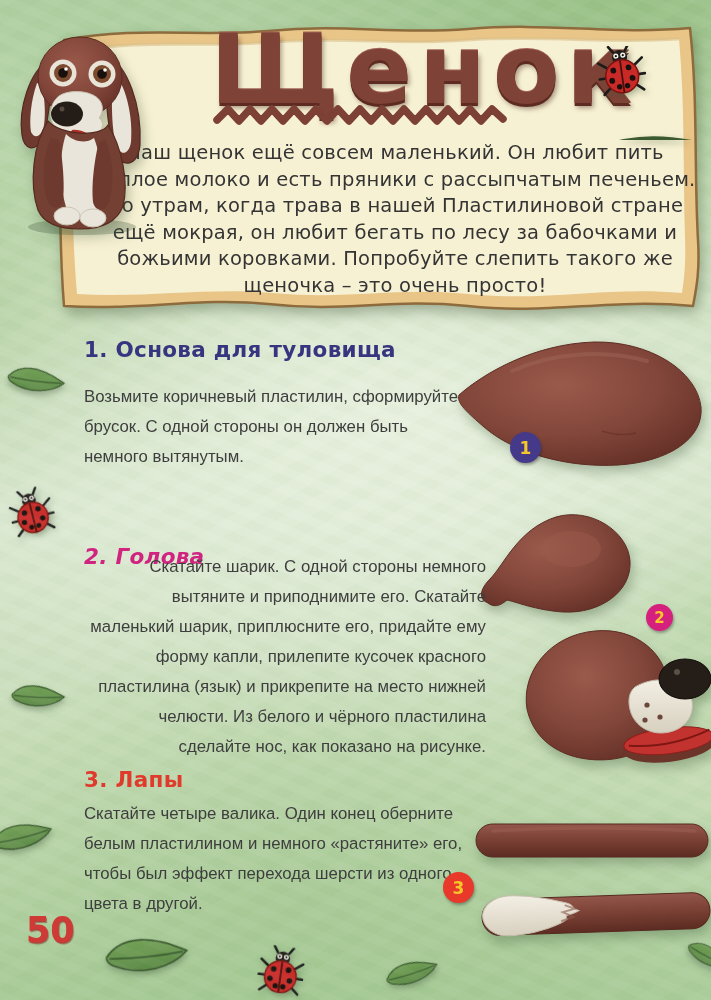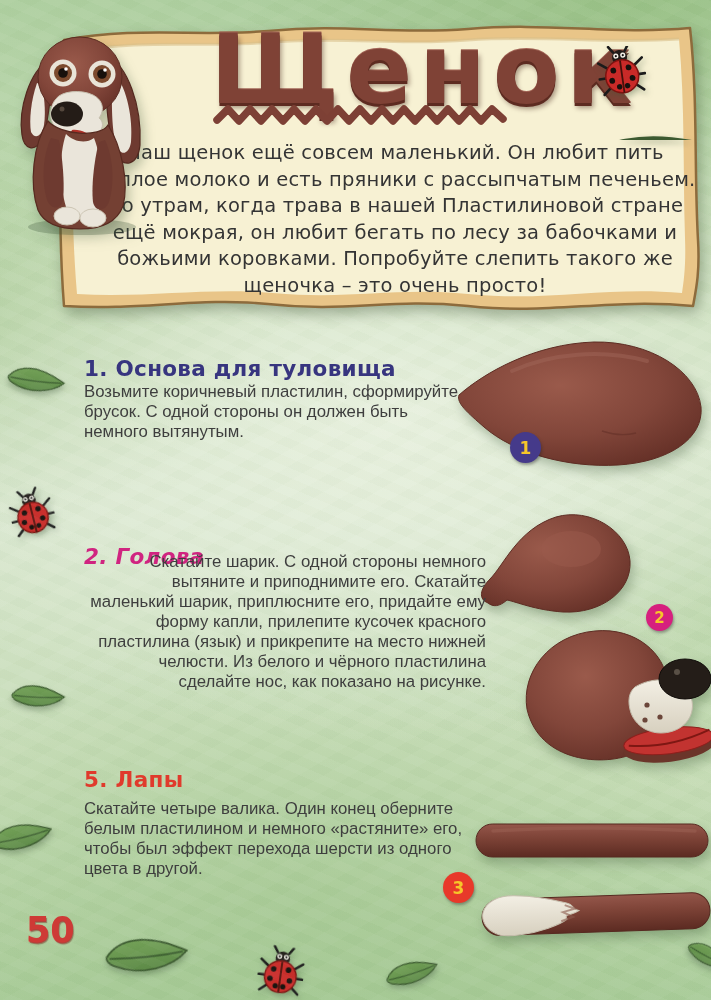--- a/index.html
+++ b/index.html
@@ -37,24 +37,24 @@
     text-shadow:0 3px 0 #5d2b21, 2px 5px 5px rgba(50,15,8,.4), 0 -1px 0 #a5685a;
   }
   .zigzag{left:212px;top:103px;width:300px;height:28px;z-index:2;}
   .intro{
     left:90px;top:140px;width:610px;z-index:2;text-align:center;
     font-size:19.5px;line-height:26.5px;color:#343434;letter-spacing:.2px;
   }
 
   
   .sec-h{z-index:2;font-weight:bold;font-size:21.5px;letter-spacing:.3px;}
-  .sec-h1{left:84px;top:356px;color:var(--h1,#37357f);}
+  .sec-h1{left:84px;top:337px;color:var(--h1,#37357f);}
   .sec-h2{left:84px;top:544px;color:var(--h2,#d02480);font-style:italic;}
   .sec-h3{left:84px;top:767px;color:var(--h3,#e03a2c);}
-  .sec-b{z-index:2;font-family:"Liberation Sans",sans-serif;font-size:16.8px;line-height:20px;color:#3e3e3e;}
+  .sec-b{z-index:2;font-family:"Liberation Sans",sans-serif;font-size:16.8px;line-height:30px;color:#3e3e3e;}
   .sec-b1{left:84px;top:382px;width:392px;}
   .sec-b2{left:84px;top:552px;width:402px;text-align:right;}
   .sec-b3{left:84px;top:799px;width:408px;}
 
   
   .badge{
     z-index:3;border-radius:50%;display:flex;align-items:center;justify-content:center;
     color:var(--badge-number-yellow,#f6c62a);font-weight:bold;
     box-shadow:1px 2px 3px rgba(40,40,40,.4);
   }
@@ -215,21 +215,21 @@
     <g fill="#6b463a">
         <circle cx="130" cy="88" r="2.6"></circle>
         <circle cx="143" cy="100" r="2.6"></circle>
         <circle cx="128" cy="103" r="2.6"></circle>
       </g>
   </svg>
   <div class="abs badge badge2">
       <span>2</span>
     </div>
 
-  <div class="abs sec-h sec-h3">5. Лапы</div>
+  <div class="abs sec-h sec-h3">3. Лапы</div>
   <div class="abs sec-b sec-b3">Скатайте четыре валика. Один конец оберните белым пластилином и немного «растяните» его, чтобы был эффект перехода шерсти из одного цвета в другой.</div>
   <svg class="abs piece" style="left:473px;top:817px;z-index:1" width="238" height="48" viewBox="0 0 238 48">
     <rect x="3" y="7" width="232" height="33" rx="16.5" fill="url(#g-brown-lin)" stroke="#562a21" stroke-width="1"></rect>
     <path d="M20,14 Q118,8 222,14" fill="none" stroke="#9c6254" stroke-width="3.5" opacity=".5" stroke-linecap="round"></path>
   </svg>
   <svg class="abs piece" style="left:479px;top:880px;z-index:1" width="234" height="66" viewBox="0 0 234 66">
     <g transform="rotate(-2 117 33)">
       <rect x="3" y="16" width="228" height="36" rx="18" fill="url(#g-brown-lin)" stroke="#562a21" stroke-width="1"></rect>
       <path d="M21,52 C8,48 2,38 4,29 C7,18 20,12 36,13 C55,14 74,18 88,22 C96,24 92,28 100,30 C92,35 84,33 88,38 C80,44 60,50 42,52 C34,53 27,53 21,52 Z" fill="url(#g-white)" stroke="#c6bfae" stroke-width="1"></path>
       <path d="M86,24 l10,4 -12,3 10,5 -12,4" fill="none" stroke="#8a5a4c" stroke-width="2" opacity=".6"></path>

